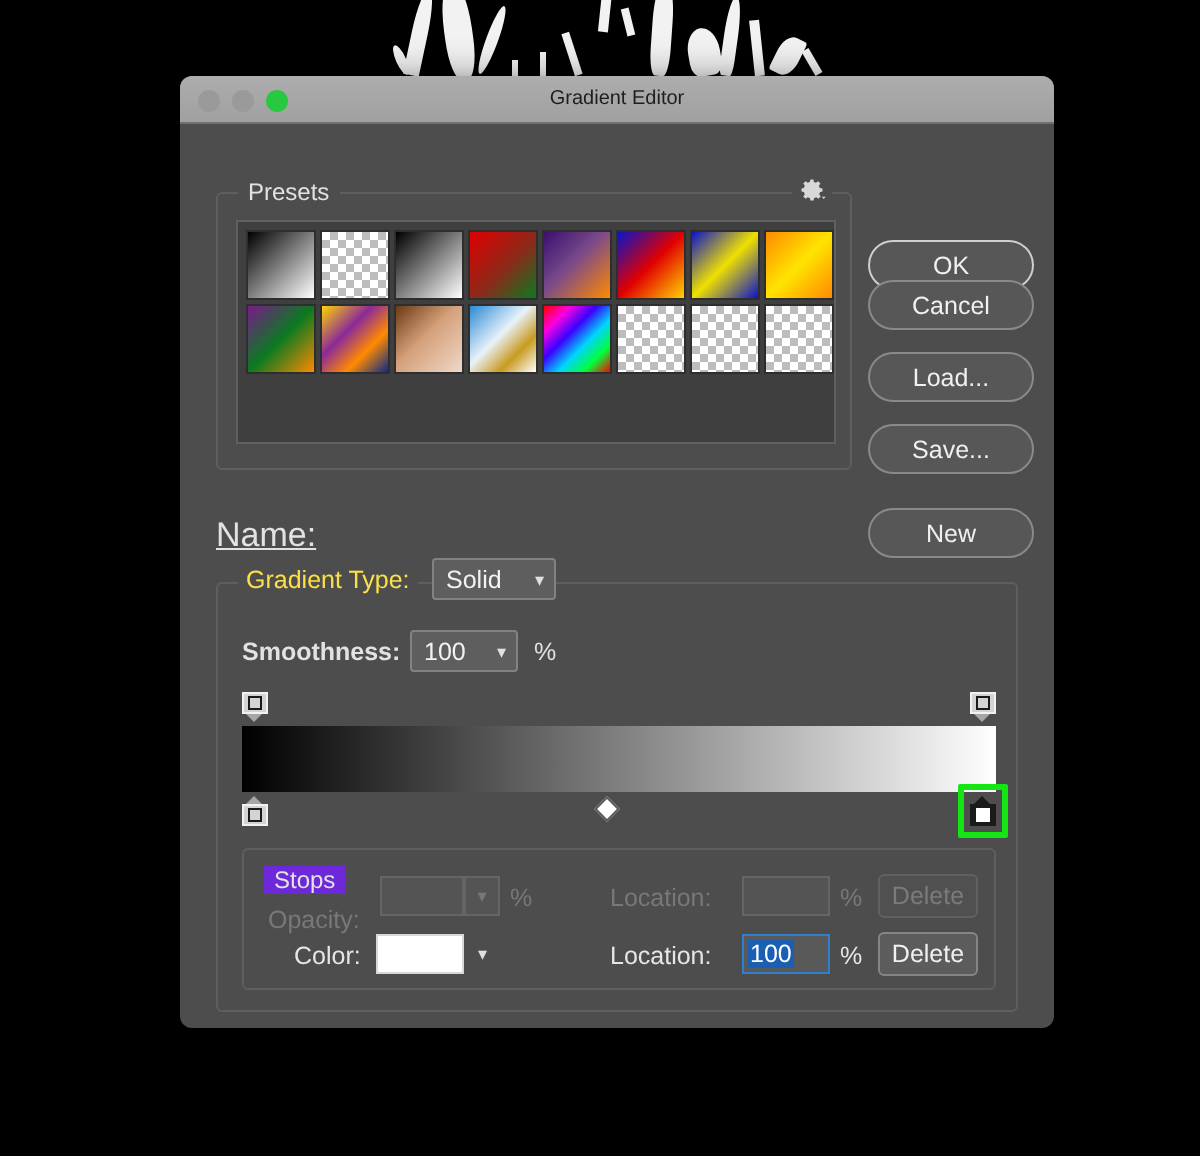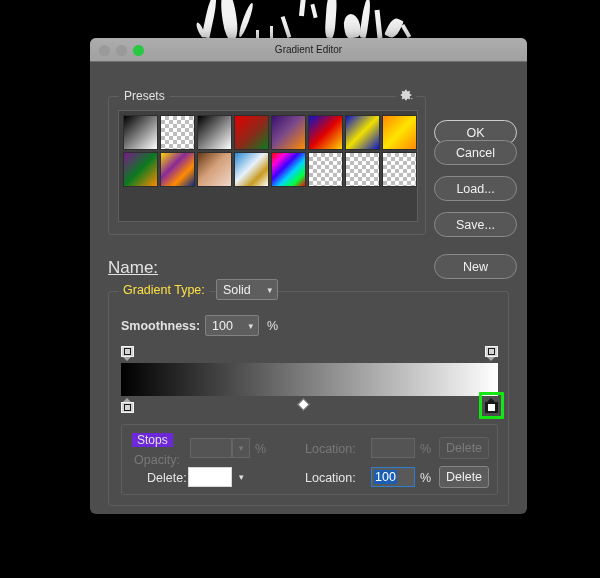--- a/index.html
+++ b/index.html
@@ -450,21 +450,21 @@
         <div class="numfield off" style="left:110px;top:13px;width:18px;justify-content:center;padding-left:0;">
           <span class="caret" style="position:static;transform:none;color:#787878;">▾</span>
         </div>
         <span class="fieldlabel disabled" style="left:133px;top:17px;">%</span>
 
         <span class="fieldlabel disabled" style="left:183px;top:17px;">Location:</span>
         <div class="numfield off" style="left:249px;top:13px;width:44px;"></div>
         <span class="fieldlabel disabled" style="left:298px;top:17px;">%</span>
         <div class="sqbtn off" style="left:317px;top:12px;width:50px;">Delete</div>
 
-        <span class="fieldlabel enabled" style="left:25px;top:46px;">Delete:</span>
+        <span class="fieldlabel enabled" style="left:25px;top:46px;">Color:</span>
         <div id="color-swatch" style="background: rgb(255, 255, 255);"></div>
         <span class="caret" style="left:117px;top:52px;">▾</span>
 
         <span class="fieldlabel enabled" style="left:183px;top:46px;">Location:</span>
         <div class="numfield focused" style="left:249px;top:42px;width:44px;padding-left:2px;">
           <span class="selnum">100</span>
         </div>
         <span class="fieldlabel enabled" style="left:298px;top:46px;">%</span>
         <div class="sqbtn" style="left:317px;top:41px;width:50px;">Delete</div>
       </div>

